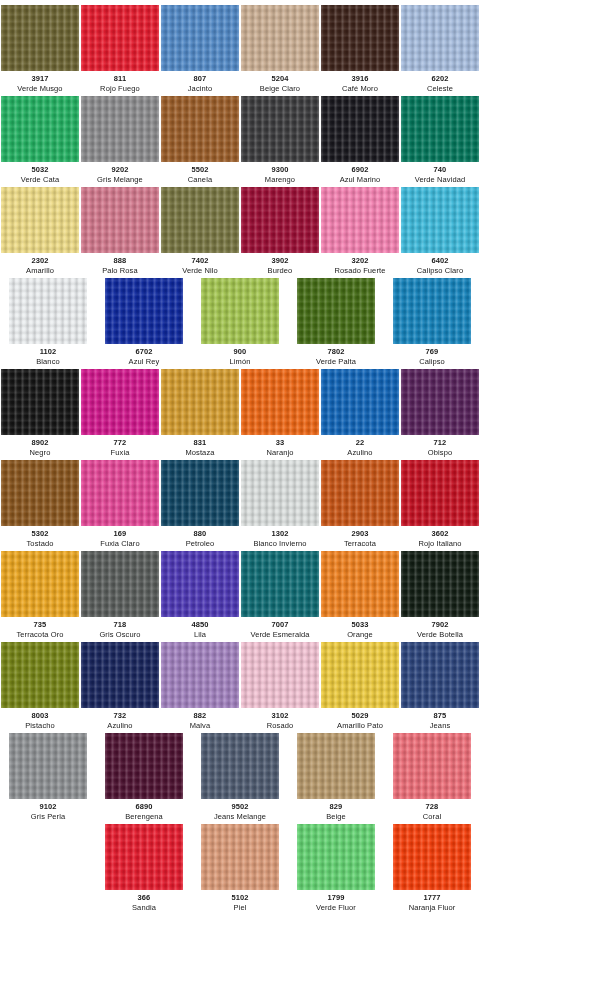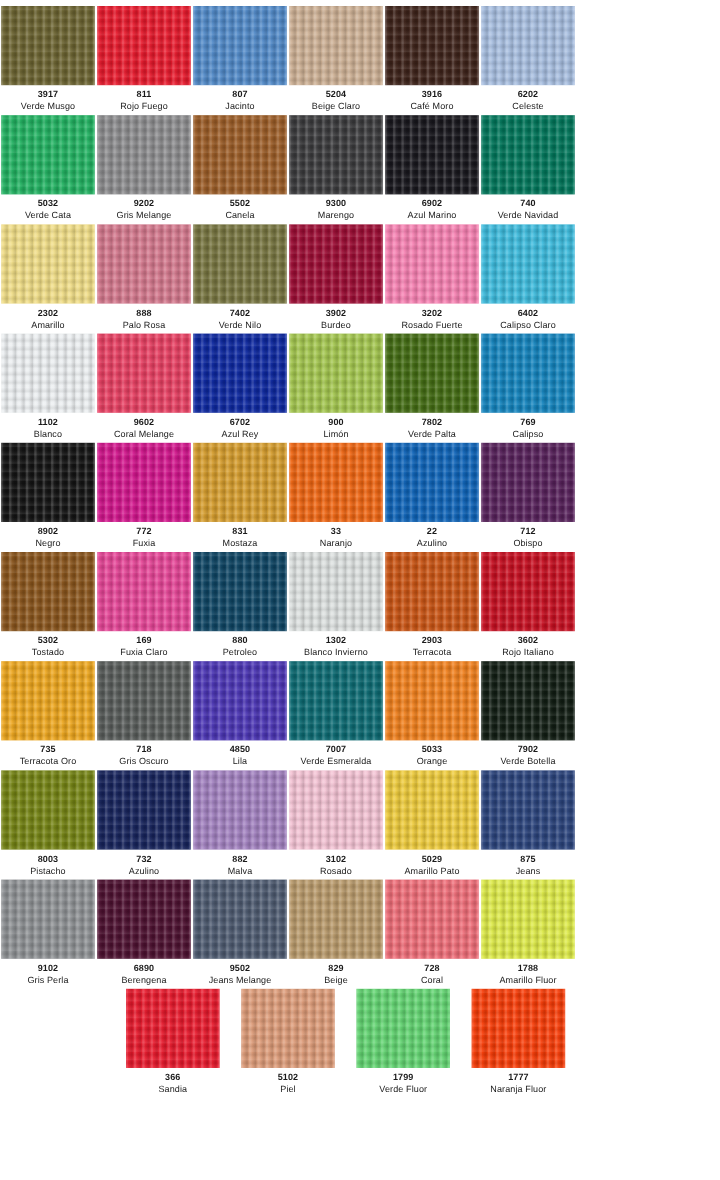--- a/index.html
+++ b/index.html
@@ -194,25 +194,20 @@
         <div class="swatch-name">Calipso Claro</div>
       </div>
     </div>
     <div class="swatch-row">
       <div class="swatch-cell">
         <div class="swatch-chip" style="background-color: rgb(236, 239, 241);"></div>
         <div class="swatch-code">1102</div>
         <div class="swatch-name">Blanco</div>
       </div>
       <div class="swatch-cell">
-        <div class="swatch-chip" style="background-color: rgb(232, 63, 98);"></div>
-        <div class="swatch-code">9602</div>
-        <div class="swatch-name">Coral Melange</div>
-      </div>
-      <div class="swatch-cell">
         <div class="swatch-chip" style="background-color: rgb(12, 39, 160);"></div>
         <div class="swatch-code">6702</div>
         <div class="swatch-name">Azul Rey</div>
       </div>
       <div class="swatch-cell">
         <div class="swatch-chip" style="background-color: rgb(163, 198, 78);"></div>
         <div class="swatch-code">900</div>
         <div class="swatch-name">Limón</div>
       </div>
       <div class="swatch-cell">
@@ -373,25 +368,20 @@
       <div class="swatch-cell">
         <div class="swatch-chip" style="background-color: rgb(185, 154, 107);"></div>
         <div class="swatch-code">829</div>
         <div class="swatch-name">Beige</div>
       </div>
       <div class="swatch-cell">
         <div class="swatch-chip" style="background-color: rgb(239, 109, 120);"></div>
         <div class="swatch-code">728</div>
         <div class="swatch-name">Coral</div>
       </div>
-      <div class="swatch-cell">
-        <div class="swatch-chip" style="background-color: rgb(221, 234, 71);"></div>
-        <div class="swatch-code">1788</div>
-        <div class="swatch-name">Amarillo Fluor</div>
-      </div>
     </div>
     <div class="swatch-row">
       <div class="swatch-cell"></div>
       <div class="swatch-cell">
         <div class="swatch-chip" style="background-color: rgb(232, 25, 44);"></div>
         <div class="swatch-code">366</div>
         <div class="swatch-name">Sandia</div>
       </div>
       <div class="swatch-cell">
         <div class="swatch-chip" style="background-color: rgb(221, 155, 120);"></div>

